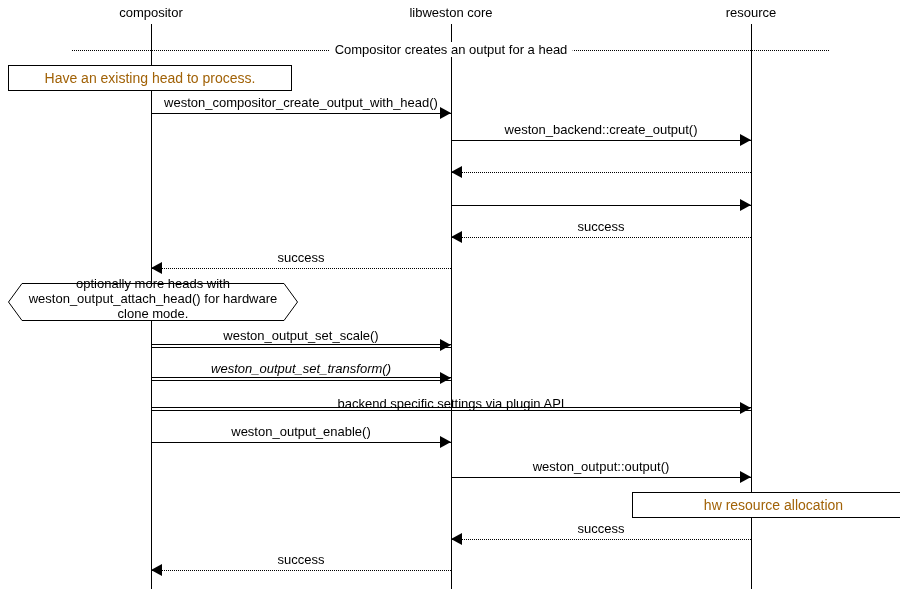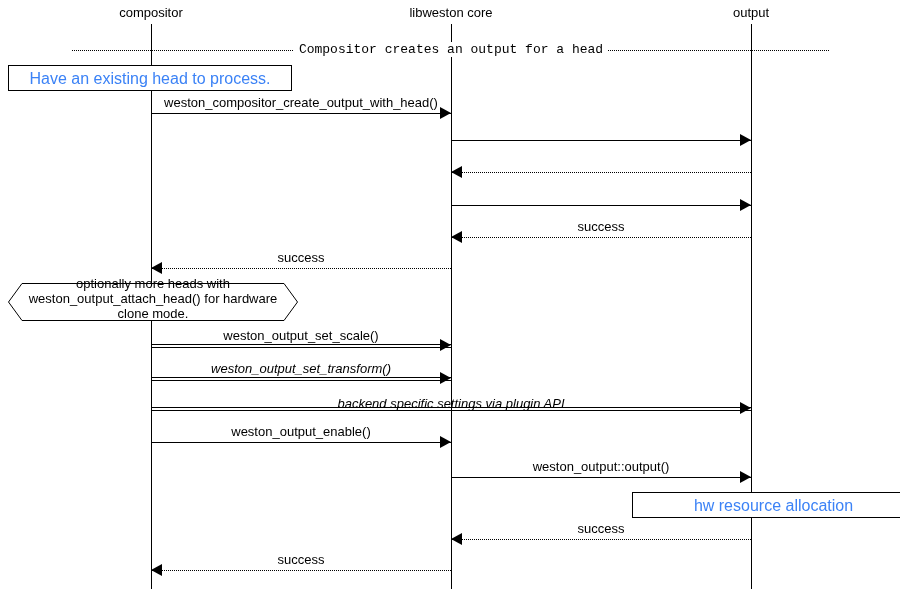--- a/index.html
+++ b/index.html
@@ -81,23 +81,23 @@
     background: transparent;
   }
   .note-box {
     position: absolute;
     border: 1px solid #000;
     background: #ffffff;
     box-sizing: border-box;
     display: flex;
     align-items: center;
     justify-content: center;
-    font-size: 16px;
-    line-height: 15px;
-    color: #3b82f6;
+    font-size: 14px;
+    line-height: 15px;
+    color: #a16207;
   }
   .hex-note {
     position: absolute;
     box-sizing: border-box;
   }
   .hex-note svg {
     position: absolute;
     left: 0;
     top: 0;
   }
@@ -117,37 +117,38 @@
     color: #000;
   }
 </style>
 </head>
 <body>
 
 <div id="diagram">
 
   <div class="actor-label" style="left:151px; top:5px;">compositor</div>
   <div class="actor-label" style="left:451px; top:5px;">libweston core</div>
-  <div class="actor-label" style="left:751px; top:5px;">output</div>
+  <div class="actor-label" style="left:751px; top:5px;">resource</div>
 
   <div class="lifeline" style="left:151px; top:24px; height:565px;"></div>
   <div class="lifeline" style="left:451px; top:24px; height:565px;"></div>
   <div class="lifeline" style="left:751px; top:24px; height:565px;"></div>
 
   <div class="divider" style="left:72px; top:50px; width:757px;"></div>
-  <div class="divider-label" style="left:451px; top:42px;font-family:Liberation Mono, monospace;">Compositor creates an output for a head</div>
+  <div class="divider-label" style="left:451px; top:42px;">Compositor creates an output for a head</div>
 
   <div class="note-box" style="left:8px; top:65px; width:284px; height:26px;">
     <span>Have an existing head to process.</span>
   </div>
 
   <div class="msg-label" style="left:301px; top:95px;">weston_compositor_create_output_with_head()</div>
   <div class="msg-line solid" style="left:151px; top:113px; width:300px;"></div>
   <div class="arrowhead right" style="left:440px; top:107px;"></div>
 
+  <div class="msg-label" style="left:601px; top:122px;">weston_backend::create_output()</div>
   <div class="msg-line solid" style="left:451px; top:140px; width:300px;"></div>
   <div class="arrowhead right" style="left:740px; top:134px;"></div>
 
   <div class="msg-line dotted" style="left:451px; top:172px; width:300px;"></div>
   <div class="arrowhead left" style="left:451px; top:166px;"></div>
 
   <div class="msg-line solid" style="left:451px; top:205px; width:300px;"></div>
   <div class="arrowhead right" style="left:740px; top:199px;"></div>
 
   <div class="msg-label" style="left:601px; top:219px;">success</div>
@@ -170,21 +171,21 @@
   </div>
 
   <div class="msg-label" style="left:301px; top:328px;">weston_output_set_scale()</div>
   <div class="msg-line double" style="left:151px; top:344px; width:300px;"></div>
   <div class="arrowhead right" style="left:440px; top:339px;"></div>
 
   <div class="msg-label" style="left:301px; top:361px;font-style:italic;">weston_output_set_transform()</div>
   <div class="msg-line double" style="left:151px; top:377px; width:300px;"></div>
   <div class="arrowhead right" style="left:440px; top:372px;"></div>
 
-  <div class="msg-label" style="left:451px; top:396px;font-style:italic;">backend specific settings via plugin API</div>
+  <div class="msg-label" style="left:451px; top:396px;">backend specific settings via plugin API</div>
   <div class="msg-line double" style="left:151px; top:407px; width:600px;"></div>
   <div class="arrowhead right" style="left:740px; top:402px;"></div>
 
   <div class="msg-label" style="left:301px; top:424px;">weston_output_enable()</div>
   <div class="msg-line solid" style="left:151px; top:442px; width:300px;"></div>
   <div class="arrowhead right" style="left:440px; top:436px;"></div>
 
   <div class="msg-label" style="left:601px; top:459px;">weston_output::output()</div>
   <div class="msg-line solid" style="left:451px; top:477px; width:300px;"></div>
   <div class="arrowhead right" style="left:740px; top:471px;"></div>

